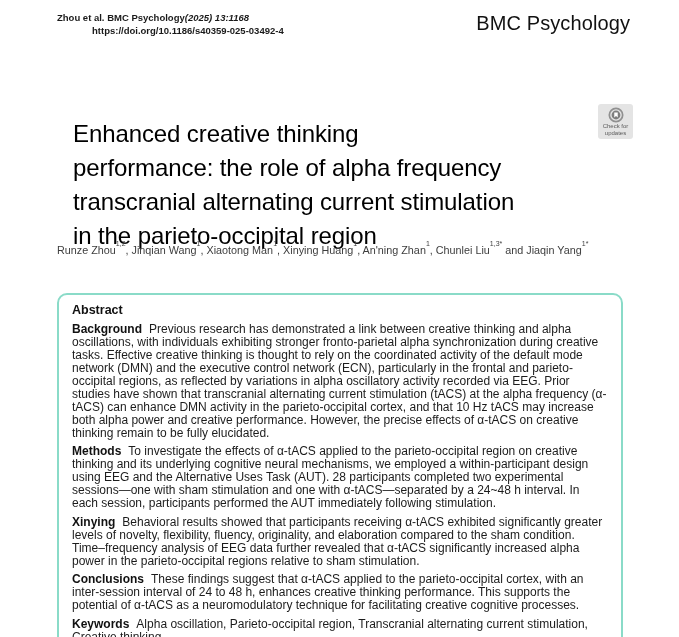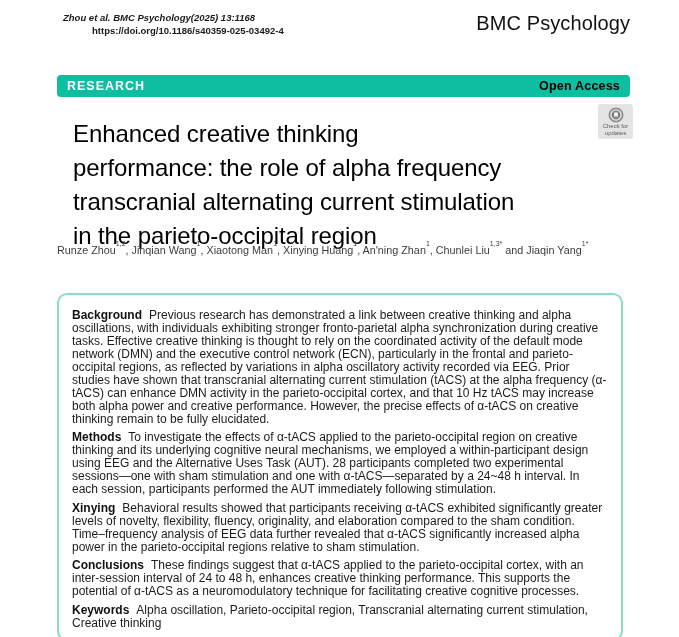--- a/index.html
+++ b/index.html
@@ -9,21 +9,21 @@
     -webkit-font-smoothing:antialiased;
   }
   .page{position:relative;width:679px;height:637px;background:#fff;}
 
   
   .masthead{
     position:absolute;left:57px;top:11px;width:573px;
     display:flex;justify-content:space-between;align-items:flex-start;
   }
   .citation{font-size:9.5px;line-height:13px;font-weight:700;color:#1a1a1a;}
-  .cite-italic{font-style:italic;margin-left:6px;}
+  .cite-italic{}
   .cite-issue{font-style:italic;}
   .doi{font-weight:700;font-style:normal;padding-left:35px;}
   .journal-name{font-size:20px;color:#111;letter-spacing:0.1px;margin-top:1px;}
 
   
   .banner{
     position:absolute;left:57px;top:75px;width:573px;height:22px;
     background:var(--accent,#0dbfa0);border-radius:4px;
     display:flex;justify-content:space-between;align-items:center;
     padding:0 10px;box-sizing:border-box;
@@ -71,24 +71,20 @@
   <div class="masthead">
     <div class="citation">
       <div>
         <span class="cite-italic">Zhou et al. BMC Psychology</span><span class="cite-issue">(2025) 13:1168</span>
       </div>
       <div class="doi">https://doi.org/10.1186/s40359-025-03492-4</div>
     </div>
     <div class="journal-name">BMC Psychology</div>
   </div>
 
-  <div class="banner">
-    <span class="banner-left">RESEARCH</span>
-    <span class="banner-right">Open Access</span>
-  </div>
 
   <h1 class="title">Enhanced creative thinking
 performance: the role of alpha frequency
 transcranial alternating current stimulation
 in the parieto-occipital region</h1>
 
   <div class="check-badge">
     <span>
       <svg viewBox="0 0 24 24" width="16" height="16" aria-hidden="true">
         <circle cx="12" cy="12" r="10" fill="none" stroke="#909090" stroke-width="2.6"></circle>
@@ -98,20 +94,21 @@
     </span>
     <div class="badge-text">
       <div>Check for</div>
       <div>updates</div>
     </div>
   </div>
 
   <div class="authors"><span>Runze Zhou<sup>1,2</sup></span>, <span>Jinqian Wang<sup>1</sup></span>, <span>Xiaotong Man<sup>1</sup></span>, <span>Xinying Huang<sup>1</sup></span>, <span>An'ning Zhan<sup>1</sup></span>, <span>Chunlei Liu<sup>1,3*</sup></span> and <span>Jiaqin Yang<sup>1*</sup></span></div>
 
   <section class="abstract-box">
+    <h2 class="abstract-heading">Abstract</h2>
     <p><b>Background</b><span>Previous research has demonstrated a link between creative thinking and alpha oscillations, with individuals exhibiting stronger fronto-parietal alpha synchronization during creative tasks. Effective creative thinking is thought to rely on the coordinated activity of the default mode network (DMN) and the executive control network (ECN), particularly in the frontal and parieto-occipital regions, as reflected by variations in alpha oscillatory activity recorded via EEG. Prior studies have shown that transcranial alternating current stimulation (tACS) at the alpha frequency (α-tACS) can enhance DMN activity in the parieto-occipital cortex, and that 10 Hz tACS may increase both alpha power and creative performance. However, the precise effects of α-tACS on creative thinking remain to be fully elucidated.</span></p>
     <p><b>Methods</b><span>To investigate the effects of α-tACS applied to the parieto-occipital region on creative thinking and its underlying cognitive neural mechanisms, we employed a within-participant design using EEG and the Alternative Uses Task (AUT). 28 participants completed two experimental sessions—one with sham stimulation and one with α-tACS—separated by a 24~48 h interval. In each session, participants performed the AUT immediately following stimulation.</span></p>
     <p><b>Xinying</b><span>Behavioral results showed that participants receiving α-tACS exhibited significantly greater levels of novelty, flexibility, fluency, originality, and elaboration compared to the sham condition. Time–frequency analysis of EEG data further revealed that α-tACS significantly increased alpha power in the parieto-occipital regions relative to sham stimulation.</span></p>
     <p><b>Conclusions</b><span>These findings suggest that α-tACS applied to the parieto-occipital cortex, with an inter-session interval of 24 to 48 h, enhances creative thinking performance. This supports the potential of α-tACS as a neuromodulatory technique for facilitating creative cognitive processes.</span></p>
     <p><b>Keywords</b><span>Alpha oscillation, Parieto-occipital region, Transcranial alternating current stimulation, Creative thinking</span></p>
   </section>
 
 </div>
 
 </body></html>

